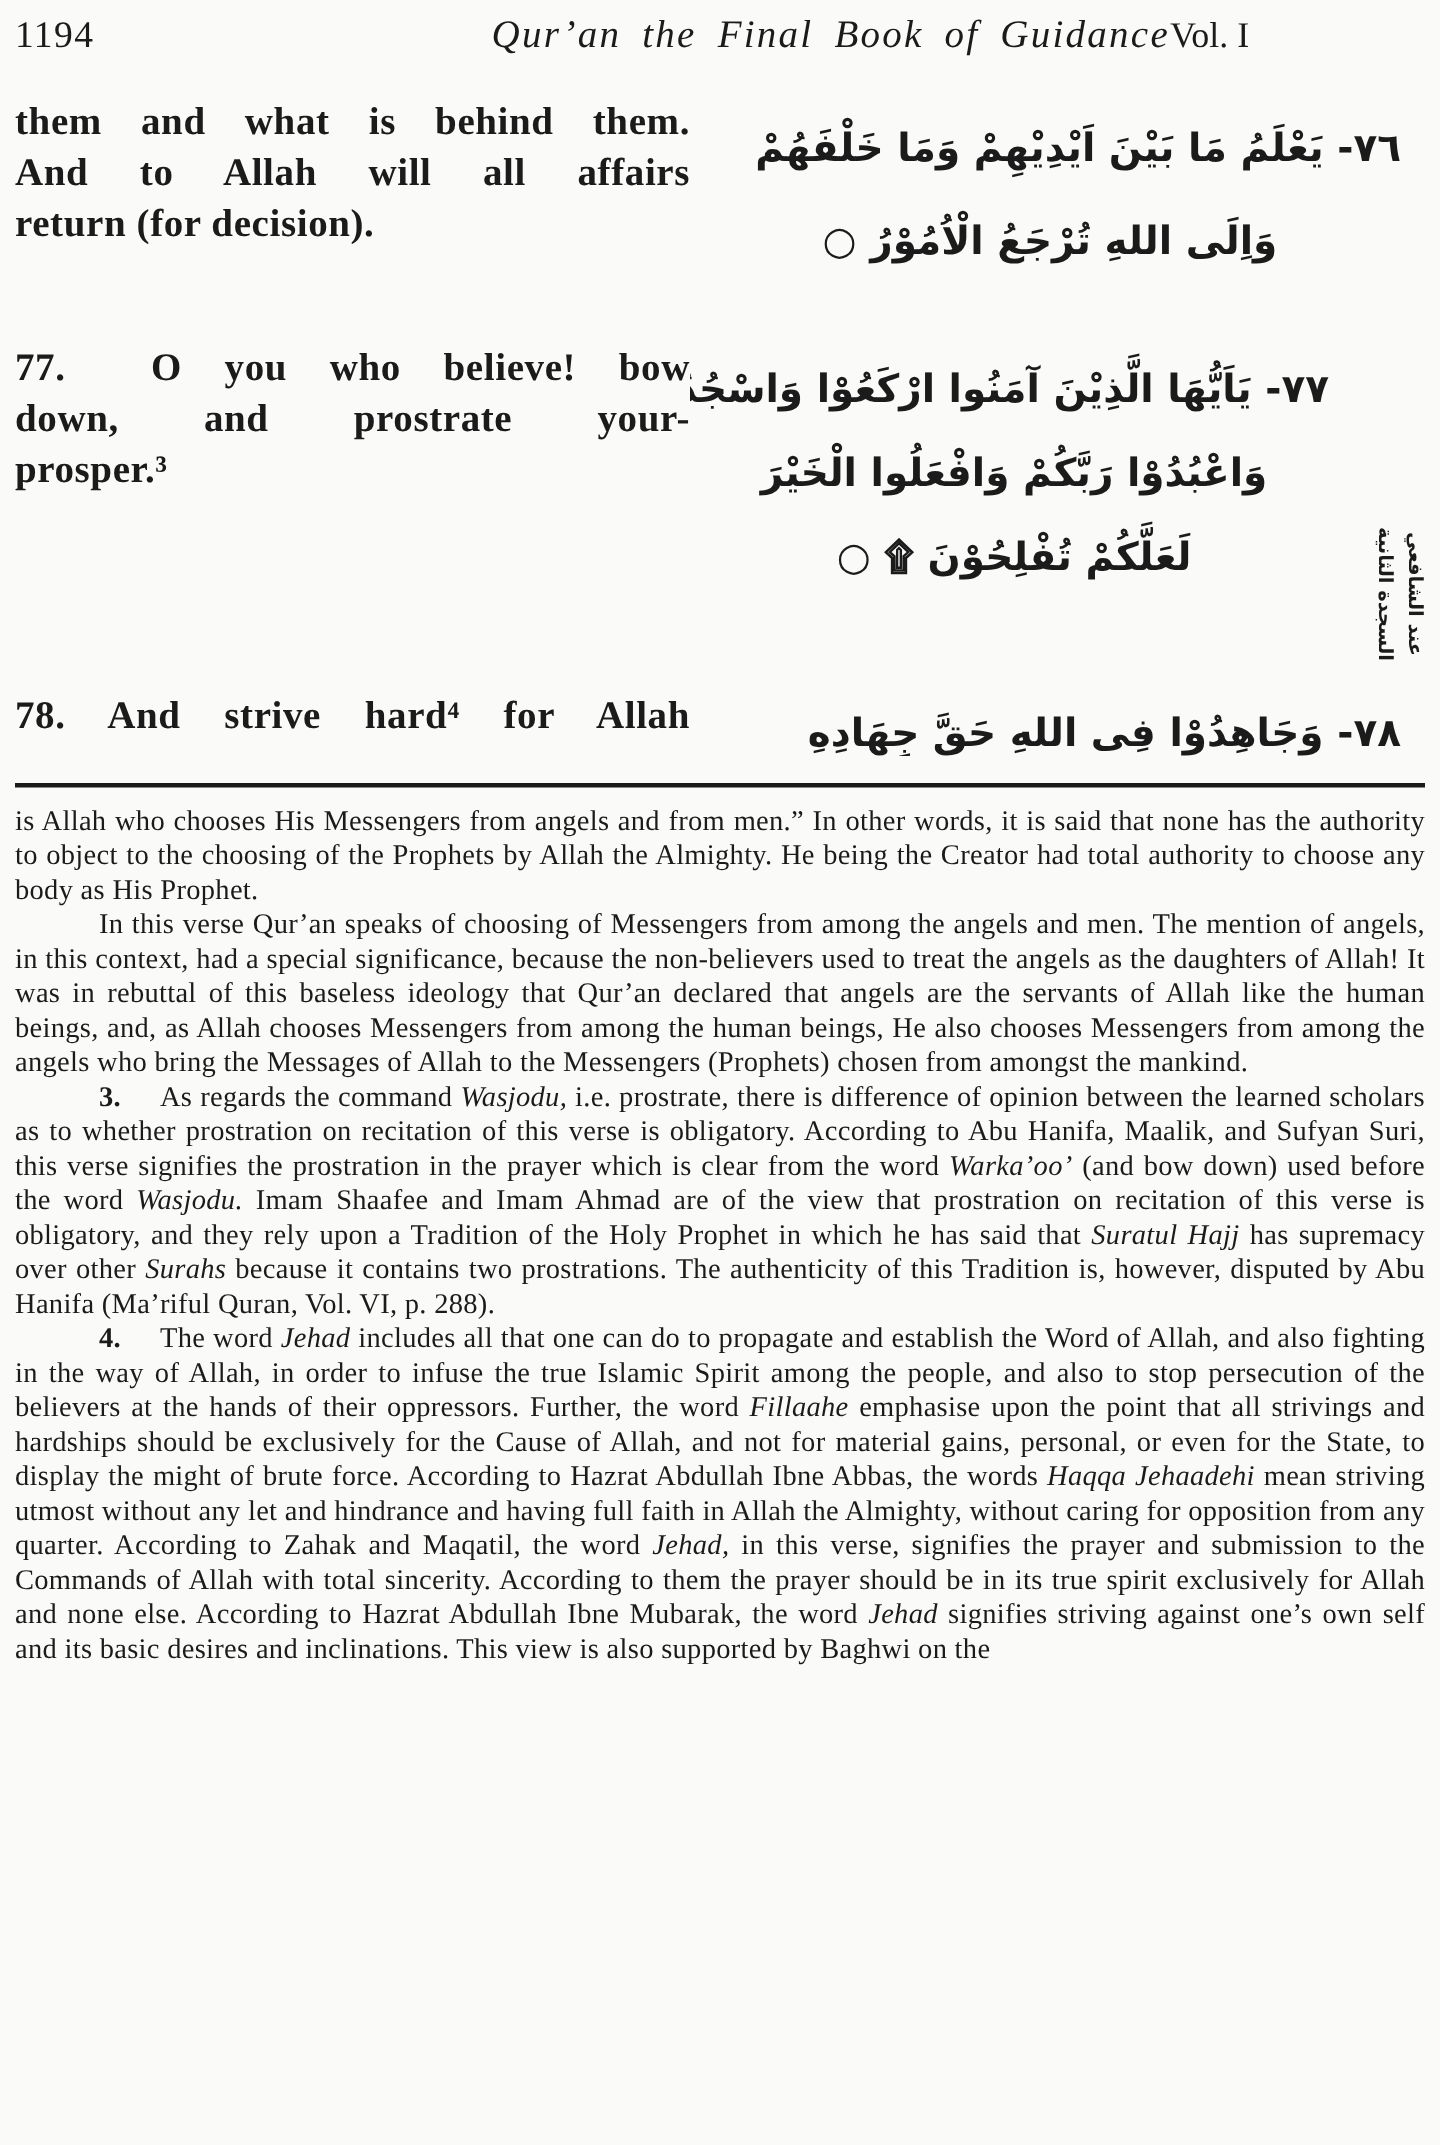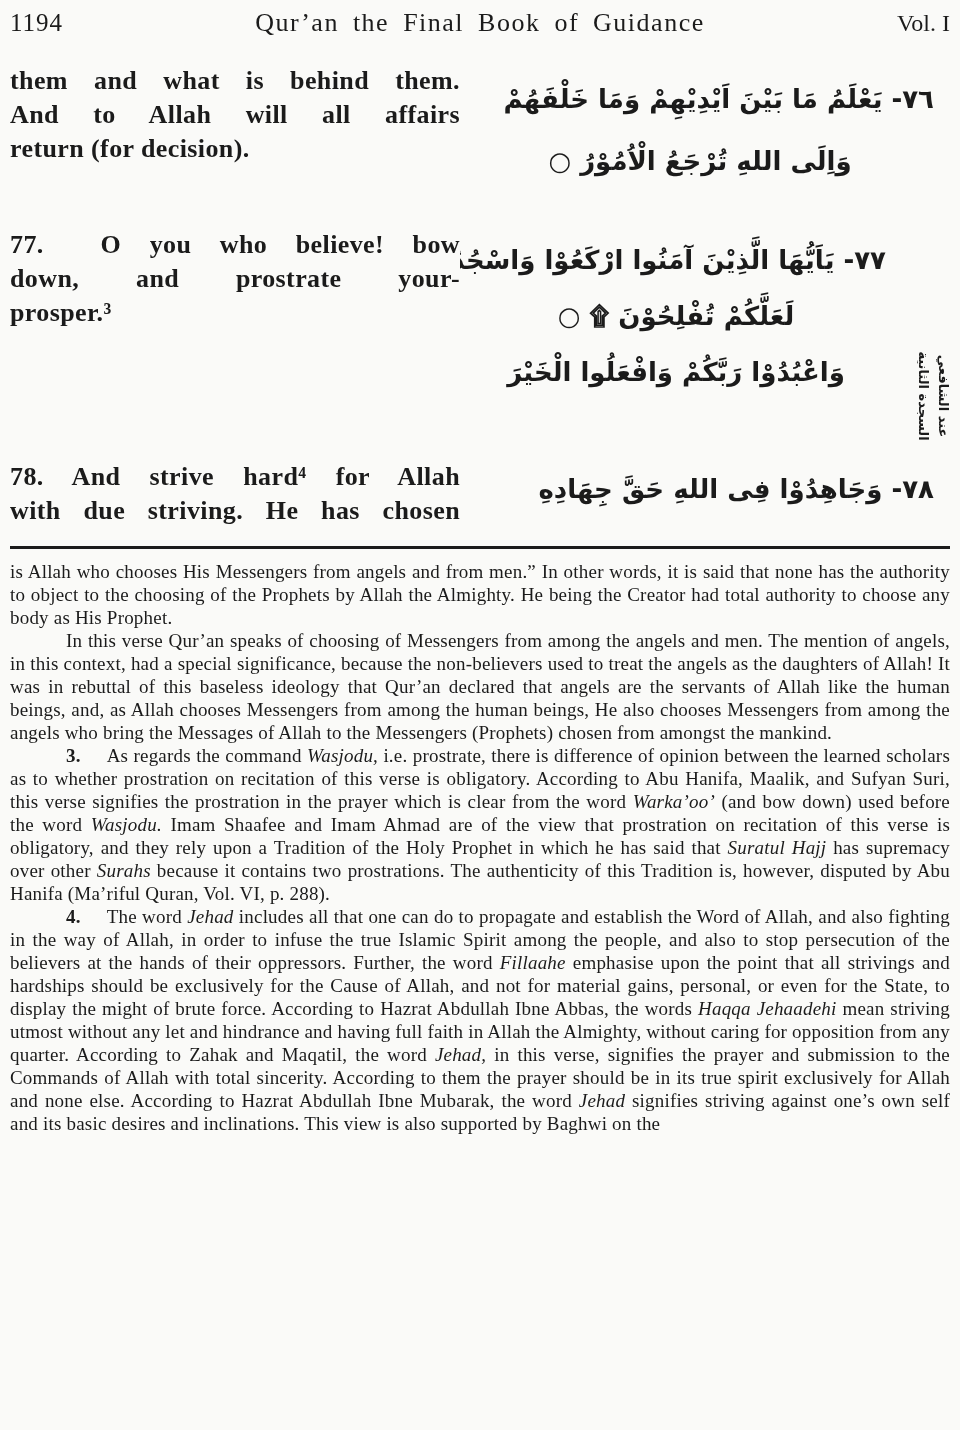--- a/index.html
+++ b/index.html
@@ -8,22 +8,22 @@
   body {
     width:960px; height:1430px; overflow:hidden;
     background:var(--paper); color:var(--ink);
     font-family:"Liberation Serif","DejaVu Serif",serif;
   }
   .page { position:relative; width:100%; height:100%; padding:8px 10px 0 10px; }
 
   
   .hdr { display:flex; align-items:baseline; }
   .hdr .pgnum { width:170px; font-size:25px; letter-spacing:1px; }
-  .hdr .title { flex:1; text-align:center; font-size:26px; letter-spacing:1.5px; word-spacing:6px; }
-  .hdr .vol { width:170px; text-align:right; font-size:24px; }
+  .hdr .title { flex:1; text-align:right; font-style:italic; font-size:26px; letter-spacing:1.5px; word-spacing:6px; }
+  .hdr .vol { width:170px; text-align:left; font-size:24px; }
 
   
   .verses { margin-top:26px; }
   .vrow { display:flex; }
   .vrow + .vrow { margin-top:36px; }
   .vrow.r3 { margin-top:60px; }
   .eng { width:450px; font-weight:bold; font-size:26px; line-height:34px; }
   .eline { text-align:justify; text-align-last:justify; letter-spacing:0.4px; }
   .eline.last { text-align-last:left; }
   .arb {
@@ -83,29 +83,28 @@
     </div>
 
     <div class="vrow">
       <div class="eng">
         <div class="eline">77.&nbsp; O you who believe! bow</div>
         <div class="eline">down, and prostrate your-</div>
         <div class="eline last">prosper.³</div>
       </div>
       <div class="arb lh56 pad-note" dir="rtl">
         <div class="aline">٧٧- يَاَيُّهَا الَّذِيْنَ آمَنُوا ارْكَعُوْا وَاسْجُدُوْا</div>
+        <div class="aline center">وَاعْبُدُوْا رَبَّكُمْ وَافْعَلُوا الْخَيْرَ</div>
         <div class="aline center">لَعَلَّكُمْ تُفْلِحُوْنَ ۩ ○</div>
-        <div class="aline center">وَاعْبُدُوْا رَبَّكُمْ وَافْعَلُوا الْخَيْرَ</div>
       </div>
     </div>
 
     <div class="vrow r3">
       <div class="eng">
         <div class="eline">78. And strive hard⁴ for Allah</div>
-        <div class="eline">with due striving. He has chosen</div>
       </div>
       <div class="arb single" dir="rtl">
         <div class="aline">٧٨- وَجَاهِدُوْا فِى اللهِ حَقَّ جِهَادِهِ</div>
       </div>
     </div>
 
   </main>
 
   <div class="margin-note-wrap">
     <div class="margin-note">

